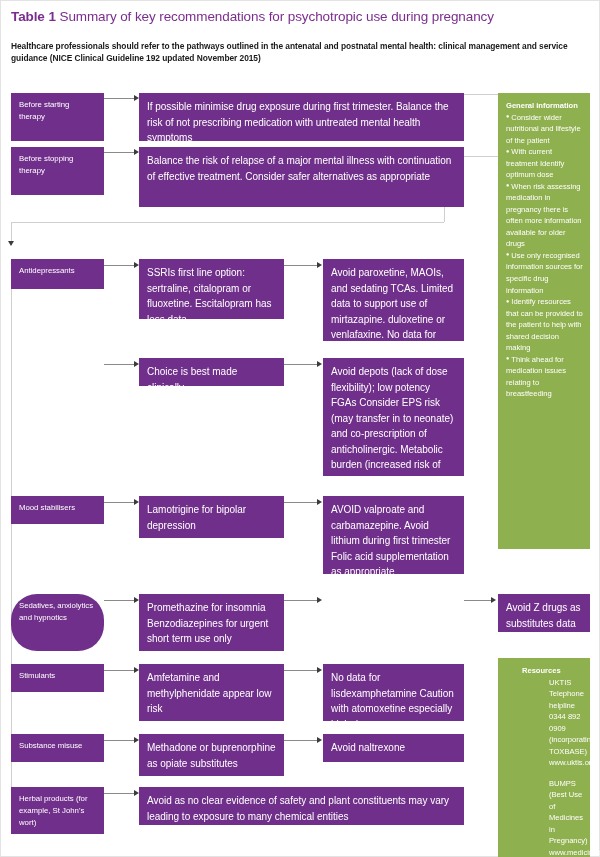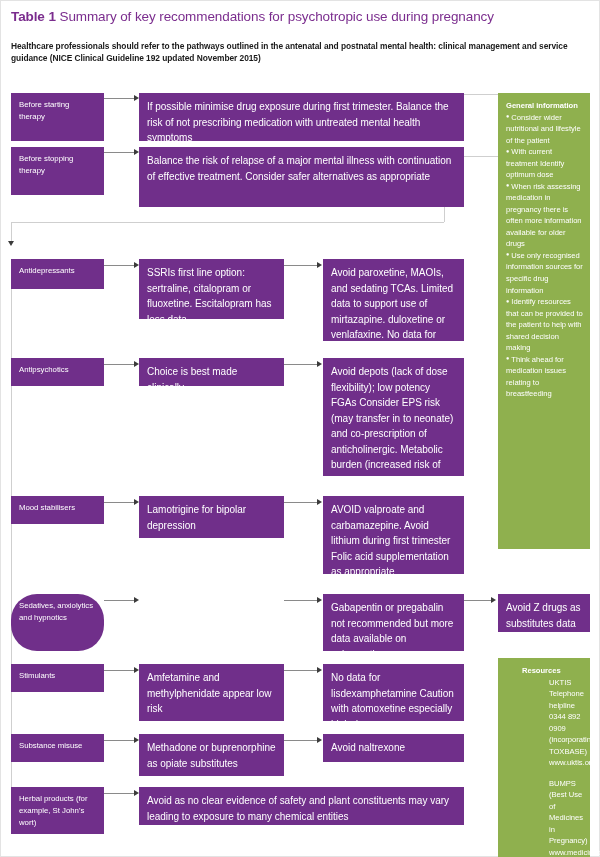--- a/index.html
+++ b/index.html
@@ -153,42 +153,41 @@
   <div class="box" style="left:138px; top:146px; width:325px; height:60px;">Balance the risk of relapse of a major mental illness with continuation of effective treatment. Consider safer alternatives as appropriate</div>
 
   <div class="box cat" style="left:10px; top:258px; width:93px; height:30px;">Antidepressants</div>
   <div class="hline" style="left:103px; top:264px; width:31px;"></div>
   <div class="arrow-r" style="left:133px; top:260.5px;"></div>
   <div class="box" style="left:138px; top:258px; width:145px; height:60px;">SSRIs first line option: sertraline, citalopram or fluoxetine. Escitalopram has less data</div>
   <div class="hline" style="left:283px; top:264px; width:34px;"></div>
   <div class="arrow-r" style="left:316px; top:260.5px;"></div>
   <div class="box" style="left:322px; top:258px; width:141px; height:82px;">Avoid paroxetine, MAOIs, and sedating TCAs. Limited data to support use of mirtazapine. duloxetine or venlafaxine. No data for agomelatine</div>
 
-  <div class="box cat" style="left:10px; top:357px; width:93px; height:28px;">Antipsychotics</div>
   <div class="hline" style="left:103px; top:363px; width:31px;"></div>
   <div class="arrow-r" style="left:133px; top:359.5px;"></div>
   <div class="box" style="left:138px; top:357px; width:145px; height:28px;">Choice is best made clinically</div>
   <div class="hline" style="left:283px; top:363px; width:34px;"></div>
   <div class="arrow-r" style="left:316px; top:359.5px;"></div>
   <div class="box" style="left:322px; top:357px; width:141px; height:118px;">Avoid depots (lack of dose flexibility); low potency FGAs Consider EPS risk (may transfer in to neonate) and co-prescription of anticholinergic. Metabolic burden (increased risk of gestational diabetes) Do not initiate clozapine</div>
 
   <div class="box cat" style="left:10px; top:495px; width:93px; height:28px;">Mood stabilisers</div>
   <div class="hline" style="left:103px; top:501px; width:31px;"></div>
   <div class="arrow-r" style="left:133px; top:497.5px;"></div>
   <div class="box" style="left:138px; top:495px; width:145px; height:42px;">Lamotrigine for bipolar depression</div>
   <div class="hline" style="left:283px; top:501px; width:34px;"></div>
   <div class="arrow-r" style="left:316px; top:497.5px;"></div>
   <div class="box" style="left:322px; top:495px; width:141px; height:78px;">AVOID valproate and carbamazepine. Avoid lithium during first trimester Folic acid supplementation as appropriate</div>
 
   <div class="box cat" style="left:10px; top:593px; width:93px; height:57px;border-radius:26px;">Sedatives, anxiolytics and hypnotics</div>
   <div class="hline" style="left:103px; top:599px; width:31px;"></div>
   <div class="arrow-r" style="left:133px; top:595.5px;"></div>
+  <div class="box" style="left:138px; top:593px; width:145px; height:57px;">Promethazine for insomnia Benzodiazepines for urgent short term use only</div>
   <div class="hline" style="left:283px; top:599px; width:34px;"></div>
   <div class="arrow-r" style="left:316px; top:595.5px;"></div>
-  <div class="box" style="left:322px; top:593px; width:141px; height:57px;">Gabapentin or pregabalin not recommended but more data available on gabapentin</div>
   <div class="hline" style="left:463px; top:599px; width:28px;"></div>
   <div class="arrow-r" style="left:490px; top:595.5px;"></div>
   <div class="box" style="left:497px; top:593px; width:92px; height:38px;">Avoid Z drugs as substitutes data</div>
 
   <div class="box cat" style="left:10px; top:663px; width:93px; height:28px;">Stimulants</div>
   <div class="hline" style="left:103px; top:669px; width:31px;"></div>
   <div class="arrow-r" style="left:133px; top:665.5px;"></div>
   <div class="box" style="left:138px; top:663px; width:145px; height:57px;">Amfetamine and methylphenidate appear low risk</div>
   <div class="hline" style="left:283px; top:669px; width:34px;"></div>
   <div class="arrow-r" style="left:316px; top:665.5px;"></div>

